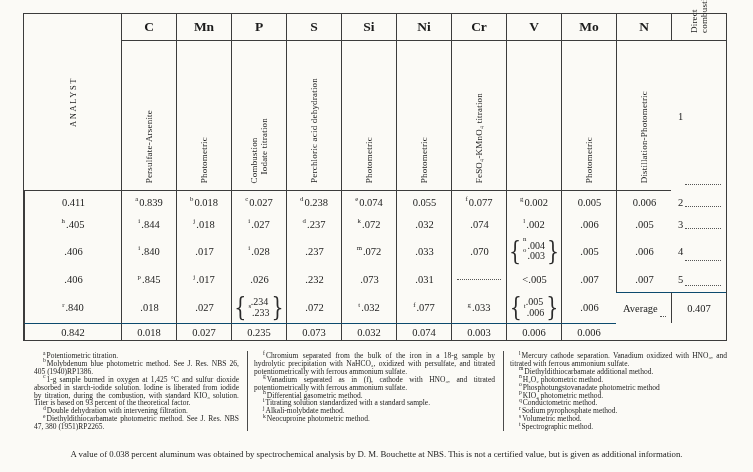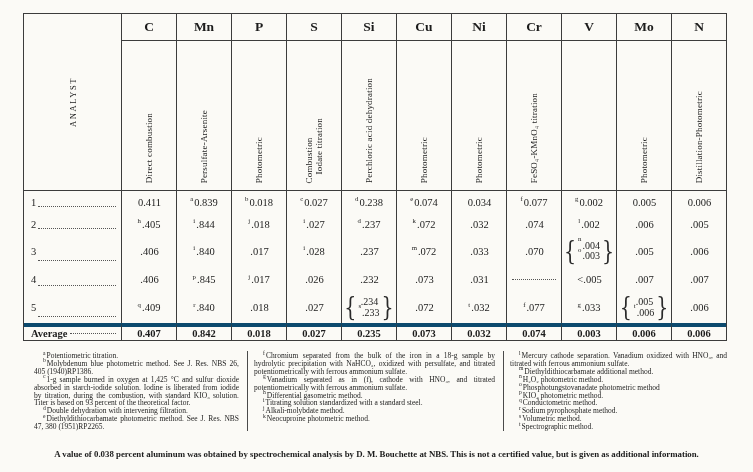--- a/index.html
+++ b/index.html
@@ -45,21 +45,21 @@
   }
   .c sup,.bl sup{font-size:6.8px;line-height:0;position:relative;top:-3px;margin-right:1px;}
   .lbl{
     display:flex;align-items:center;
     font-size:10.5px;padding:0 4px 0 7px;
   }
   .leader{
     flex:1;border-bottom:1px dotted #555;height:0;
     align-self:flex-end;margin:0 1px 6px 2px;
   }
-  .avgrow{border-top:4px solid #0c4a6e;font-weight:bold;}
+  .avgrow{border-top:1px solid #0c4a6e;}
   
   .bc::before,.bc::after{
     font-family:"DejaVu Serif",serif;font-size:19px;font-weight:normal;color:#2a2a2a;
     display:inline-block;transform:scaleY(1.35);line-height:1;
   }
   .bc::before{content:"{";margin-right:2px;}
   .bc::after{content:"}";margin-left:2px;}
   .bl{display:flex;flex-direction:column;}
   .bl .line{display:block;font-size:10px;line-height:10.5px;text-align:center;}
   .dotline{width:82%;border-bottom:1px dotted #555;height:0;align-self:center;}
@@ -68,21 +68,21 @@
     position:absolute;left:28px;top:351px;width:707px;
     display:grid;grid-template-columns:219px 256px 232px;
   }
   .fcol{padding:1px 8px 0 6px;}
   .fcol + .fcol{border-left:1px solid #4a4a4a;}
   p.fn{margin:0;font-size:7.5px;line-height:7.9px;text-align:justify;text-indent:9px;}
   p.fn sup{font-size:5.6px;line-height:0;margin-right:1px;}
   
   #note{
     position:absolute;top:449px;left:0;width:753px;
-    text-align:center;font-size:8.8px;color:#1c1c1c;font-weight:bold;
+    text-align:center;font-size:8.8px;color:#1c1c1c;
   }
 </style>
 </head>
 <body>
 
 <div id="tbl">
   <div class="ahd">
       <span class="vtext">ANALYST</span>
     </div>
 
@@ -95,23 +95,20 @@
   <div class="sym">
       <span>P</span>
     </div>
   <div class="sym">
       <span>S</span>
     </div>
   <div class="sym">
       <span>Si</span>
     </div>
   <div class="sym">
-      <span>Cu</span>
-    </div>
-  <div class="sym">
       <span>Ni</span>
     </div>
   <div class="sym">
       <span>Cr</span>
     </div>
   <div class="sym">
       <span>V</span>
     </div>
   <div class="sym">
       <span>Mo</span>
@@ -210,21 +207,21 @@
   <div class="c">
       <sup>d</sup>
       <span>0.238</span>
     </div>
   <div class="c">
       <sup>e</sup>
       <span>0.074</span>
     </div>
   <div class="c">
       <sup></sup>
-      <span>0.034</span>
+      <span>0.055</span>
     </div>
   <div class="c">
       <sup>f</sup>
       <span>0.077</span>
     </div>
   <div class="c">
       <sup>g</sup>
       <span>0.002</span>
     </div>
   <div class="c">
@@ -380,24 +377,20 @@
       <span>.007</span>
     </div>
   <div class="c">
       <sup></sup>
       <span>.007</span>
     </div>
 
   <div class="lbl">
       <span>5</span>
       <span class="leader"></span>
-    </div>
-  <div class="c">
-      <sup>q</sup>
-      <span>.409</span>
     </div>
   <div class="c">
       <sup>r</sup>
       <span>.840</span>
     </div>
   <div class="c">
       <sup></sup>
       <span>.018</span>
     </div>
   <div class="c">
@@ -481,21 +474,21 @@
     <p class="fn"><sup>a</sup><span>Potentiometric titration.</span></p>
     <p class="fn"><sup>b</sup><span>Molybdenum blue photometric method. See J. Res. NBS 26, 405 (1940)RP1386.</span></p>
     <p class="fn"><sup>c</sup><span>1-g sample burned in oxygen at 1,425 °C and sulfur dioxide absorbed in starch-iodide solution. Iodine is liberated from iodide by titration, during the combustion, with standard KIO₃ solution. Titer is based on 93 percent of the theoretical factor.</span></p>
     <p class="fn"><sup>d</sup><span>Double dehydration with intervening filtration.</span></p>
     <p class="fn"><sup>e</sup><span>Diethyldithiocarbamate photometric method. See J. Res. NBS 47, 380 (1951)RP2265.</span></p>
   </div>
   <div class="fcol">
     <p class="fn"><sup>f</sup><span>Chromium separated from the bulk of the iron in a 18-g sample by hydrolytic precipitation with NaHCO₃, oxidized with persulfate, and titrated potentiometrically with ferrous ammonium sulfate.</span></p>
     <p class="fn"><sup>g</sup><span>Vanadium separated as in (f), cathode with HNO₃, and titrated potentiometrically with ferrous ammonium sulfate.</span></p>
     <p class="fn"><sup>h</sup><span>Differential gasometric method.</span></p>
-    <p class="fn"><sup>i</sup><span>Titrating solution standardized with a standard steel.</span></p>
+    <p class="fn"><sup>i</sup><span>Titrating solution standardized with a standard sample.</span></p>
     <p class="fn"><sup>j</sup><span>Alkali-molybdate method.</span></p>
     <p class="fn"><sup>k</sup><span>Neocuproine photometric method.</span></p>
   </div>
   <div class="fcol">
     <p class="fn"><sup>l</sup><span>Mercury cathode separation. Vanadium oxidized with HNO₃, and titrated with ferrous ammonium sulfate.</span></p>
     <p class="fn"><sup>m</sup><span>Diethyldithiocarbamate additional method.</span></p>
     <p class="fn"><sup>n</sup><span>H₂O₂ photometric method.</span></p>
     <p class="fn"><sup>o</sup><span>Phosphotungstovanadate photometric method</span></p>
     <p class="fn"><sup>p</sup><span>KIO₄ photometric method.</span></p>
     <p class="fn"><sup>q</sup><span>Conductometric method.</span></p>

